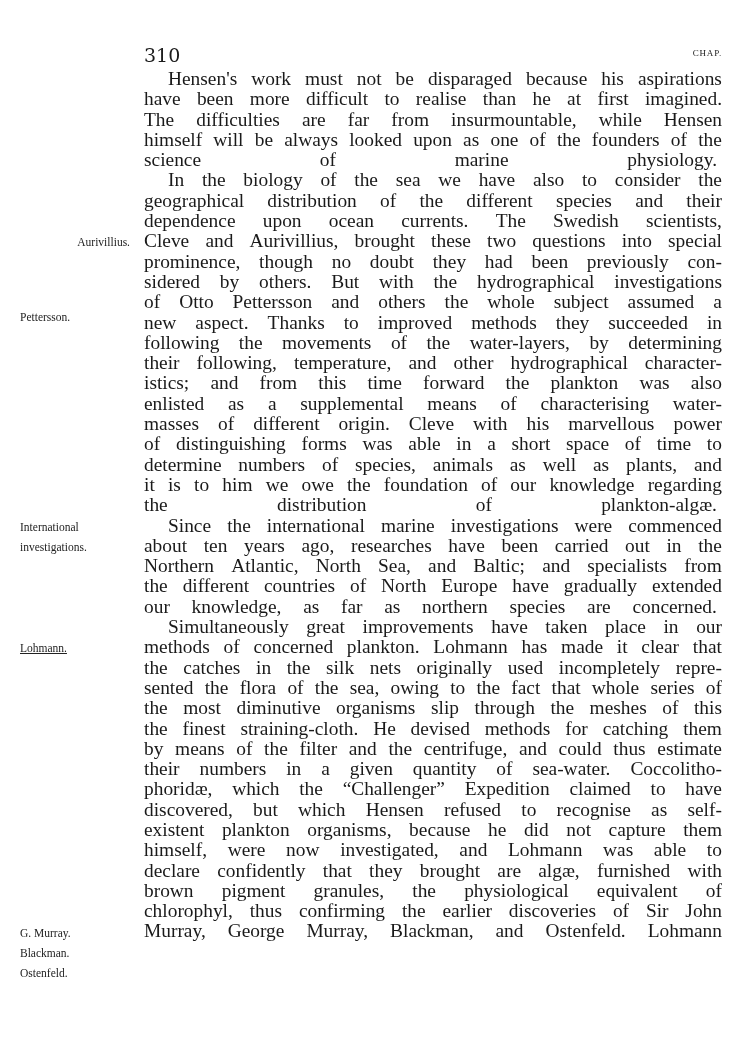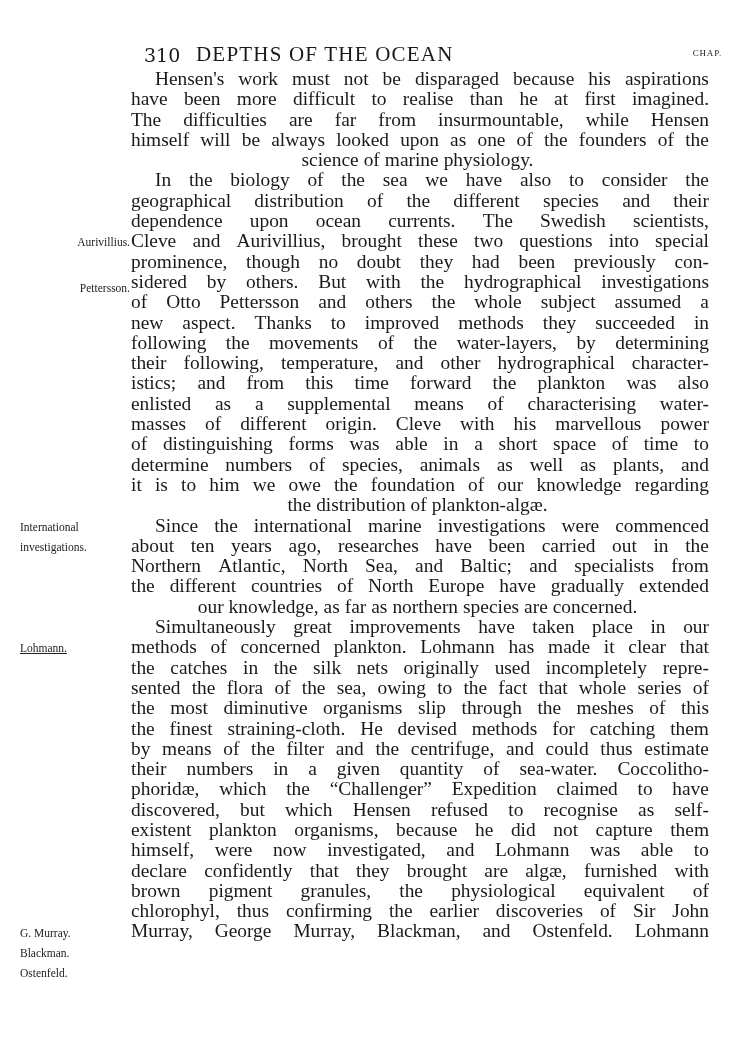--- a/index.html
+++ b/index.html
@@ -5,43 +5,42 @@
   html, body { margin: 0; padding: 0; background: #ffffff; }
   body {
     width: 744px; height: 1050px; position: relative; overflow: hidden;
     font-family: "DejaVu Serif", "Liberation Serif", serif;
     color: #1a1a1a;
   }
   .header { position: absolute; top: 42px; left: 144px; width: 578px; height: 26px; }
   .page-num { position: absolute; left: 0; top: 2px; font-size: 19px; }
   .running-title { position: absolute; left: 52px; top: 0; font-size: 21px; letter-spacing: 1.2px; font-family: "Liberation Serif", serif; }
   .chap { position: absolute; right: 0; top: 6px; font-size: 9px; letter-spacing: 0.8px; font-family: "Liberation Serif", serif; }
-  .body-text { position: absolute; left: 131px; top: 69px; width: 578px; }
+  .body-text { position: absolute; left: 144px; top: 69px; width: 578px; }
   .line {
     height: 20.3px; line-height: 20.3px;
     font-family: "Liberation Serif", serif; font-size: 19.4px;
     text-align: justify; text-align-last: justify; white-space: nowrap;
     display: flex; justify-content: space-between;
   }
   .line.indent { padding-left: 24px; }
-  .line.last { text-align-last: left; justify-content: center; }
+  .line.last { text-align-last: left; justify-content: space-between; }
   .line span.w { display: inline-block; }
   .line.last span.w { margin-right: 5px; }
   .sidenote {
     position: absolute; left: 20px; width: 110px;
     font-family: "Liberation Serif", serif; font-size: 11.5px; line-height: 13px;
     color: #222;
   }
 </style>
 </head>
 <body>
 
 <div class="header">
   <span class="page-num">310</span>
-  <span class="running-title">DEPTHS OF THE OCEAN</span>
   <span class="chap">CHAP.</span>
 </div>
 
 <div class="body-text" id="body-text">
     <div class="line indent">
       <span class="w">Hensen's</span>
       <span class="w">work</span>
       <span class="w">must</span>
       <span class="w">not</span>
       <span class="w">be</span>
@@ -512,20 +511,20 @@
       <span class="w">George</span>
       <span class="w">Murray,</span>
       <span class="w">Blackman,</span>
       <span class="w">and</span>
       <span class="w">Ostenfeld.</span>
       <span class="w">Lohmann</span>
     </div>
   </div>
 <div id="sidenotes">
     <div class="sidenote" style="top: 236.4px; text-align: right;">Aurivillius.</div>
-    <div class="sidenote" style="top: 282px; text-align: right;">Pettersson.</div>
+    <div class="sidenote" style="top: 311px;">Pettersson.</div>
     <div class="sidenote" style="top: 520.6px;">International</div>
     <div class="sidenote" style="top: 540.9px;">investigations.</div>
     <div class="sidenote" style="top: 642.4px; text-decoration: underline;">Lohmann.</div>
     <div class="sidenote" style="top: 926.6px;">G. Murray.</div>
     <div class="sidenote" style="top: 946.9px;">Blackman.</div>
     <div class="sidenote" style="top: 967.2px;">Ostenfeld.</div>
   </div>
 
 </body></html>

